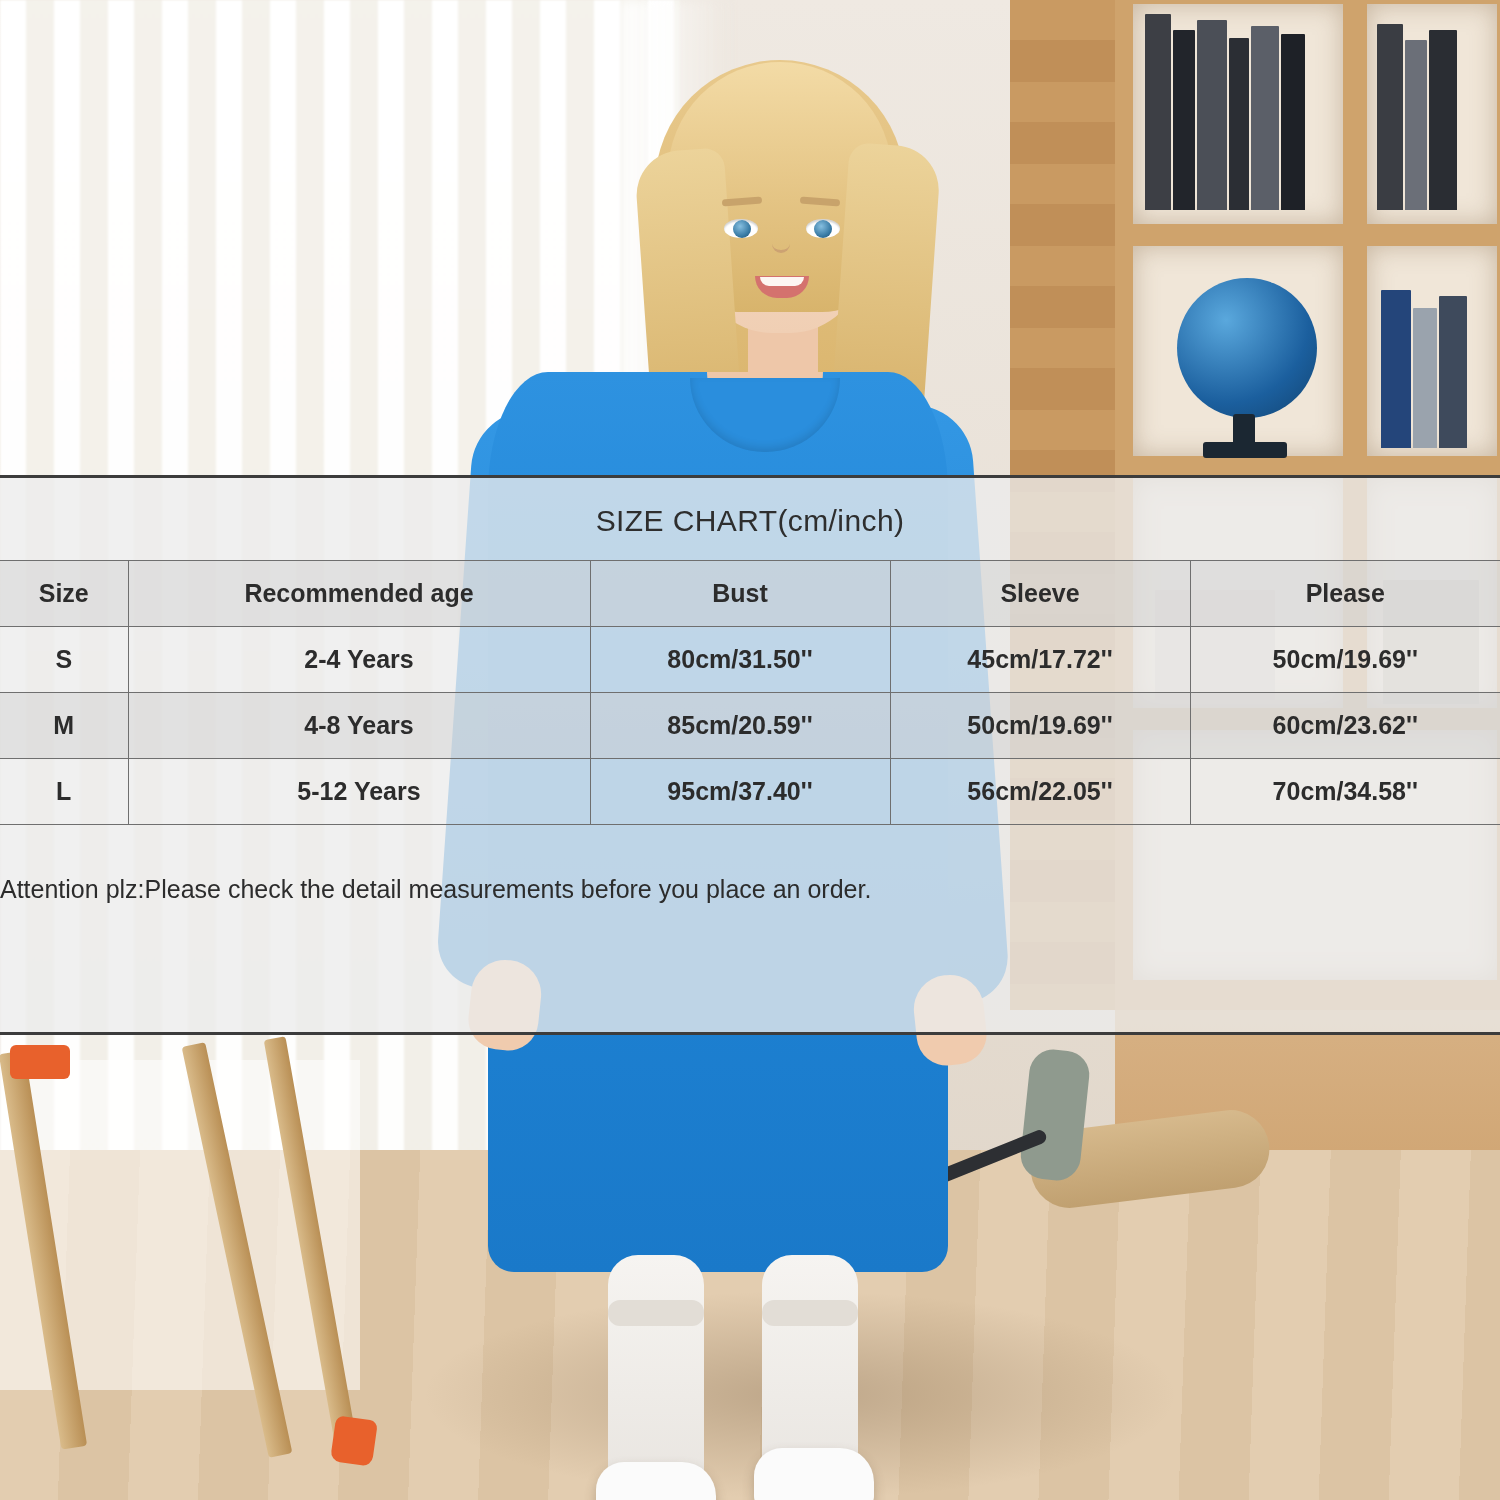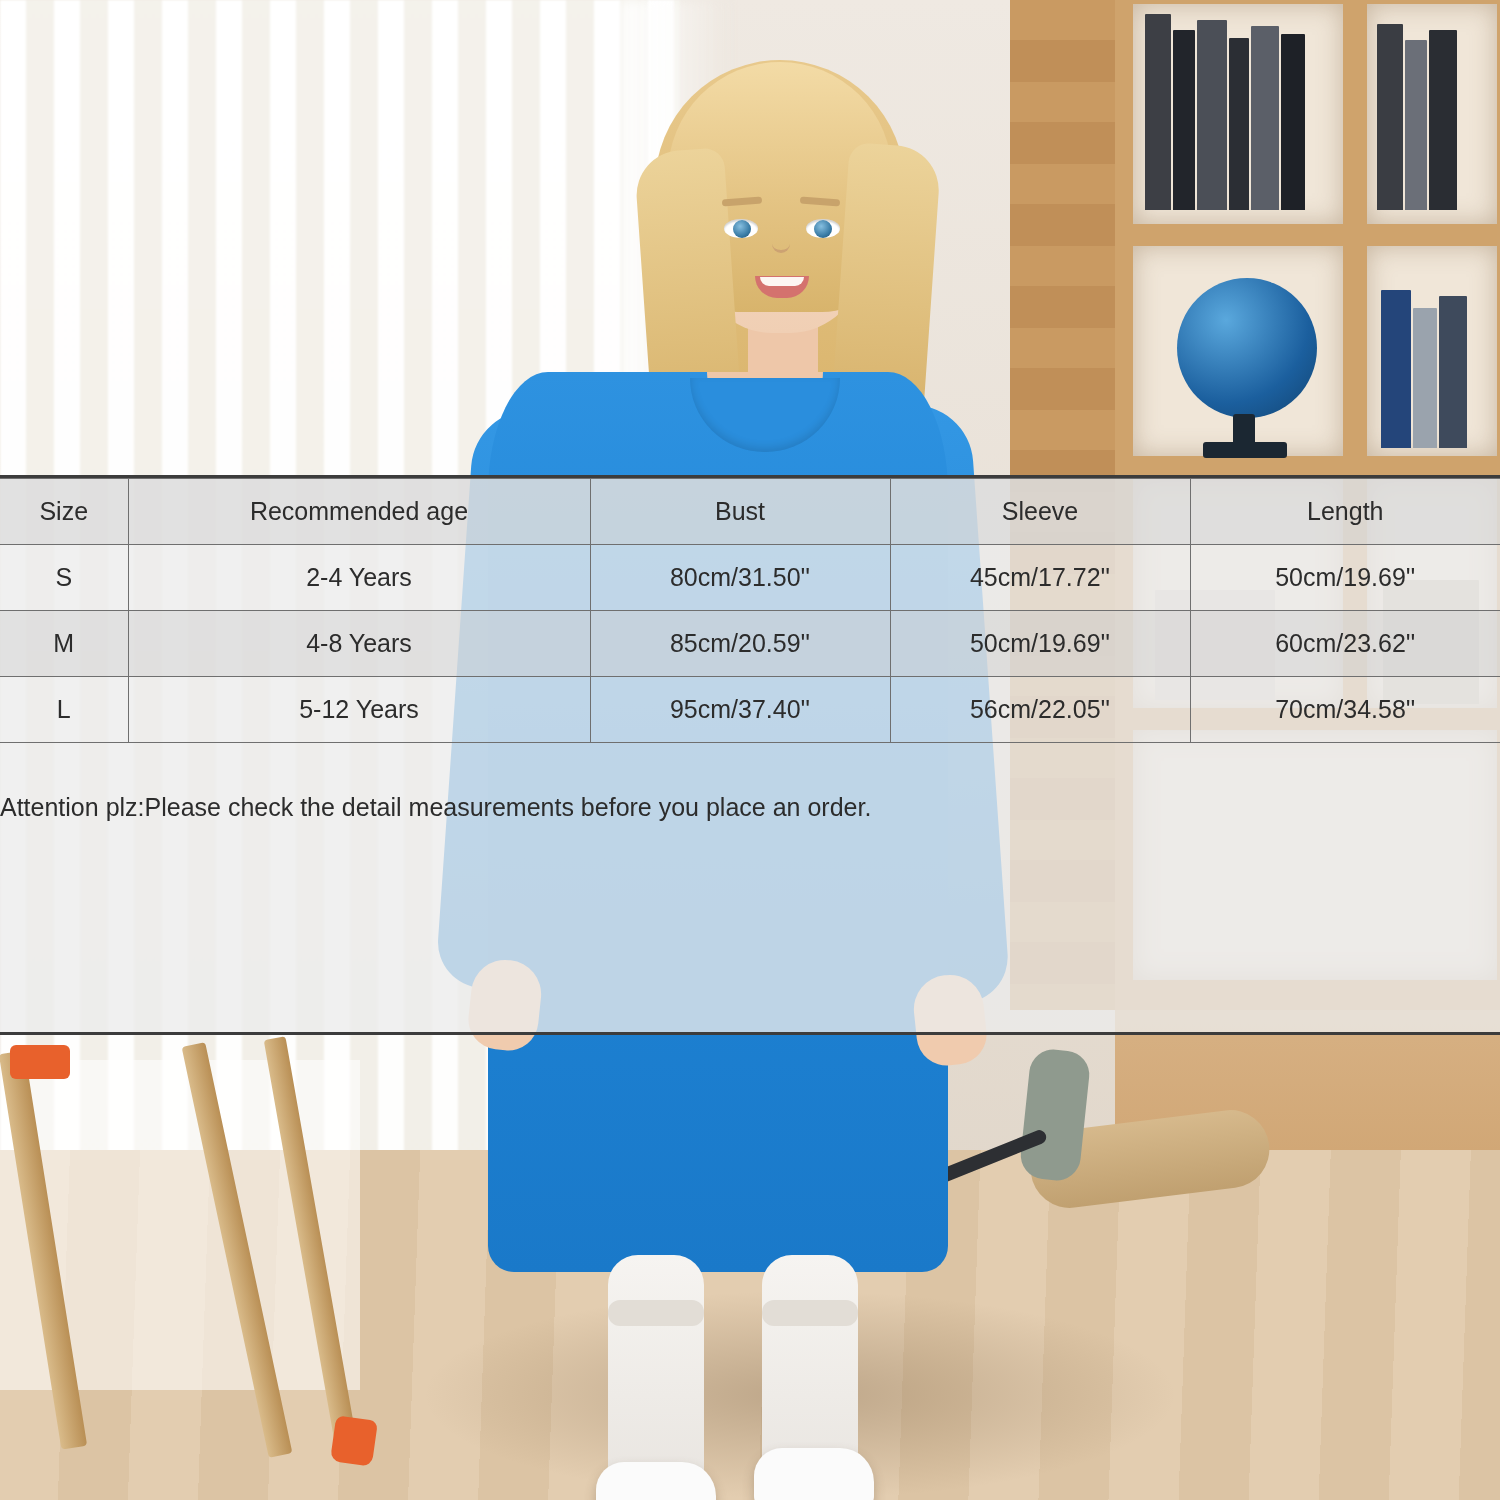--- a/index.html
+++ b/index.html
@@ -339,21 +339,21 @@
     color: #2c2c2c;
   }
   table.size-table th,
   table.size-table td {
     border-top: 1.5px solid #6f6f6f;
     border-bottom: 1.5px solid #6f6f6f;
     border-left: 1.5px solid #6f6f6f;
     border-right: 1.5px solid #6f6f6f;
     height: 66px;
     text-align: center;
-    font-weight: normal;
+    font-weight: bold;
     padding: 0 4px;
     box-sizing: border-box;
   }
   table.size-table tr > *:first-child { border-left: none; }
   table.size-table tr > *:last-child { border-right: none; }
 
   col.c-size { width: 128px; }
   col.c-age  { width: 462px; }
   col.c-bust { width: 300px; }
   col.c-slv  { width: 300px; }
@@ -464,36 +464,37 @@
     <div class="leg" style="left:608px; top:1255px;"></div>
     <div class="leg" style="left:762px; top:1255px;"></div>
     <div class="sock-band" style="left:608px; top:1300px;"></div>
     <div class="sock-band" style="left:762px; top:1300px;"></div>
     <div class="shoe" style="left:596px; top:1462px;"></div>
     <div class="shoe" style="left:754px; top:1448px;"></div>
   </div>
 
   <div class="chart-overlay">
 
+    <div class="chart-title">SIZE CHART(cm/inch)</div>
 
     <table class="size-table">
       <colgroup>
         <col class="c-size">
           <col class="c-age">
           <col class="c-bust">
           <col class="c-slv">
           <col class="c-len">
       </colgroup>
       <thead>
         <tr class="head-row">
           <th>Size</th>
           <th>Recommended age</th>
           <th>Bust</th>
           <th>Sleeve</th>
-          <th>Length</th>
+          <th>Please</th>
         </tr>
       </thead>
       <tbody>
         <tr>
           <td>S</td>
           <td>2-4 Years</td>
           <td>80cm/31.50''</td>
           <td>45cm/17.72''</td>
           <td>50cm/19.69''</td>
         </tr>

